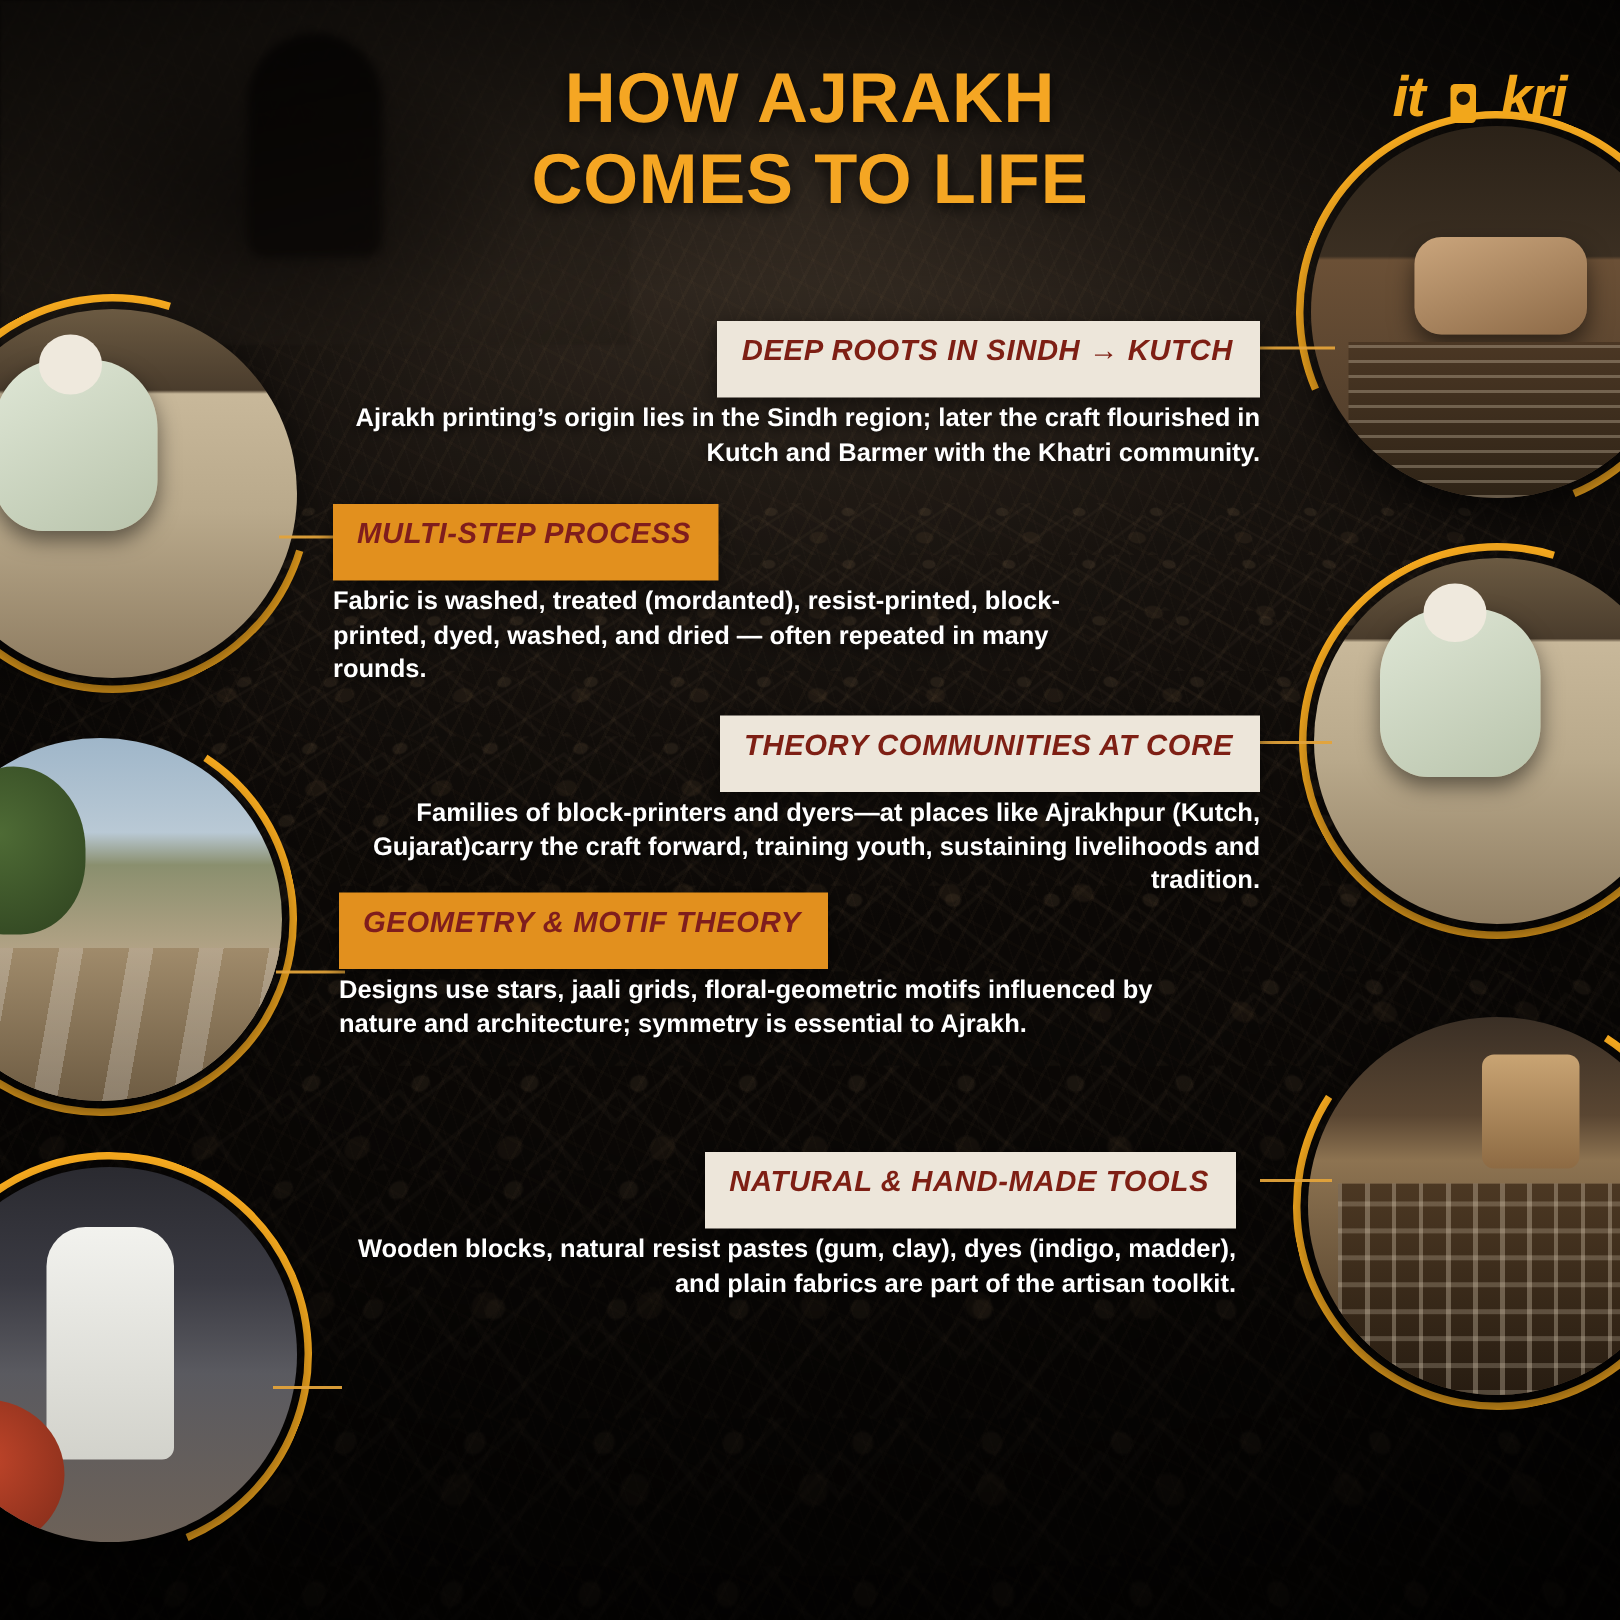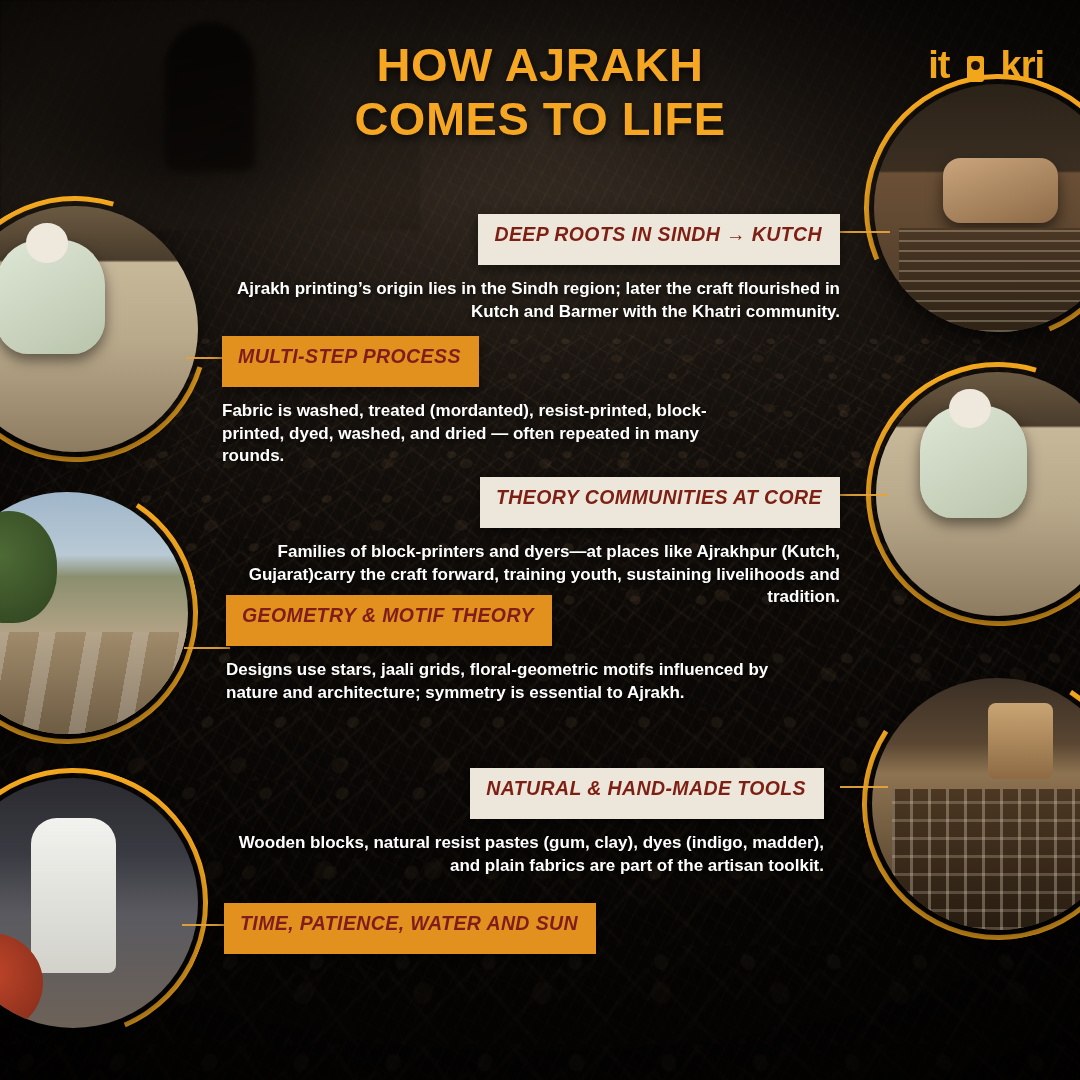--- a/index.html
+++ b/index.html
@@ -98,20 +98,21 @@
     position: absolute;
     right: 36px;
     top: 44px;
     z-index: 8;
     display: flex;
     align-items: center;
     gap: 16px;
     color: #F2A71B;
     font-size: 38px;
     font-weight: 700;
+    font-style: italic;
     letter-spacing: -1px;
     justify-content: flex-end;
   }
   .brand .block-glyph {
     display: inline-block;
     width: 17px;
     height: 26px;
     background: #F2A71B;
     border-radius: 3px;
     position: relative;
@@ -268,21 +269,21 @@
     color: #7E1F14;
     background: #EDE6DA;
     box-shadow: 0 4px 12px rgba(0,0,0,0.55);
     white-space: nowrap;
   }
   .tag.amber {
     color: #7f1d1d;
     background: #E2901E;
   }
   .body {
-    margin-top: 13px;
+    margin-top: 3px;
     color: #FFFFFF;
     font-size: 17px;
     line-height: 1.33;
     font-weight: 700;
     text-shadow: 0 2px 7px rgba(0,0,0,0.9);
   }
   .right-al { text-align: right; }
   .left-al  { text-align: left; }
 </style>
 </head>
@@ -363,16 +364,15 @@
     <div class="tag amber">GEOMETRY &amp; MOTIF THEORY</div>
     <div class="body">Designs use stars, jaali grids, floral-geometric motifs influenced by nature and architecture; symmetry is essential to Ajrakh.</div>
   </div>
 
   <div class="block right-al" style="left:214px; top:768px; width:610px;">
     <div class="tag">NATURAL &amp; HAND-MADE TOOLS</div>
     <div class="body">Wooden blocks, natural resist pastes (gum, clay), dyes (indigo, madder), and plain fabrics are part of the artisan toolkit.</div>
   </div>
 
   <div class="block left-al" style="left:224px; top:903px; width:600px;">
-    <div class="tag amber">TIME, PATIENCE, WATER AND SUN</div>
   </div>
 
 </div>
 
 </body></html>

